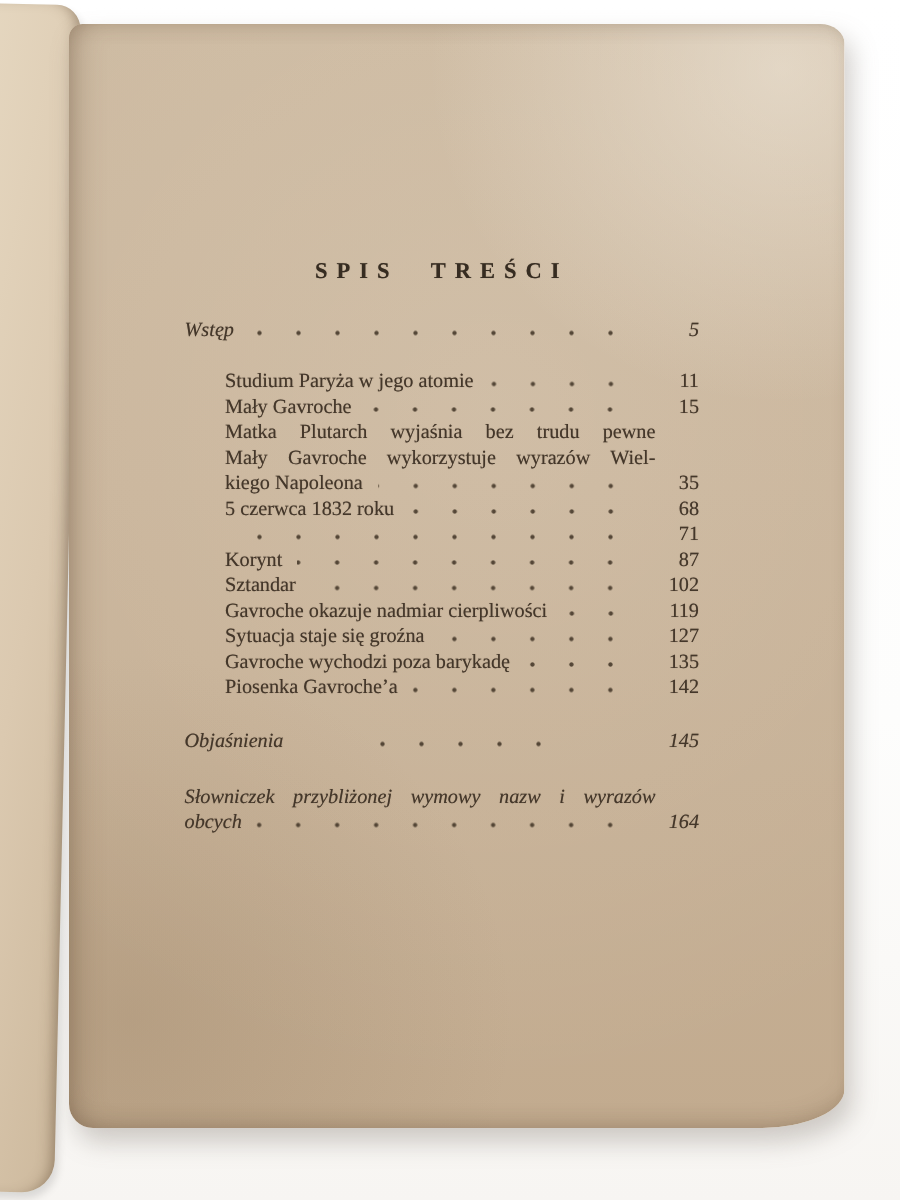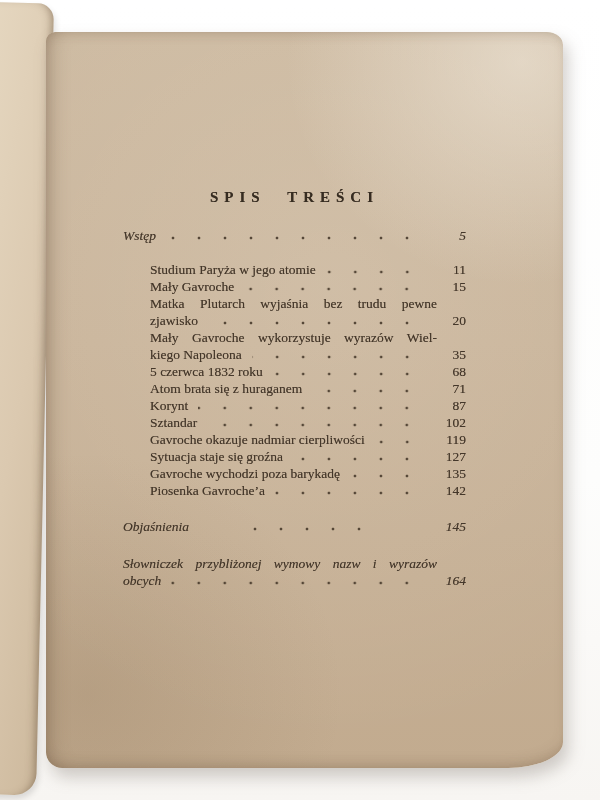--- a/index.html
+++ b/index.html
@@ -14,21 +14,21 @@
   .facing-strip{
     position:absolute;left:-16px;top:2px;width:70px;height:792px;
     background:linear-gradient(100deg,#e6d8c1 0%,#dbc9b0 55%,#cdb99d 100%);
     transform:rotate(1.3deg);transform-origin:top left;
     border-radius:6px 16px 22px 10px;
     box-shadow:inset -7px 0 9px -5px rgba(93,72,50,.5), 2px 4px 6px rgba(0,0,0,.12);
   }
 
   
   .page{
-    position:absolute;left:46px;top:32px;width:517px;height:736px;
+    position:absolute;left:46px;top:16px;width:517px;height:736px;
     background:
       radial-gradient(120% 80% at 92% 4%, rgba(243,236,224,.55), rgba(243,236,224,0) 38%),
       radial-gradient(140% 100% at 55% 35%, rgba(255,252,245,.12), rgba(0,0,0,0) 62%),
       radial-gradient(90% 60% at 8% 90%, rgba(120,95,66,.18), rgba(0,0,0,0) 55%),
       linear-gradient(180deg,#cdbaa1 0%,#c9b49a 42%,#c2ab8f 100%);
     border-radius:9px 16px 56px 16px / 9px 13px 26px 16px;
     box-shadow:
       inset 12px 0 20px -9px rgba(96,74,52,.38),
       inset 0 -8px 16px -9px rgba(96,74,52,.34),
       inset 0 8px 14px -10px rgba(96,74,52,.25),
@@ -87,43 +87,37 @@
 
       <div class="row ind">
         <span class="t">Mały Gavroche</span>
         <span class="dots"></span>
         <span class="pg">15</span>
       </div>
 
       <div class="row ind">
         <span class="just">Matka Plutarch wyjaśnia bez trudu pewne</span>
       </div>
-      <div class="row ind">
-        <span class="t">zjawisko</span>
-        <span class="dots"></span>
-        <span class="pg">20</span>
-      </div>
 
       <div class="row ind">
         <span class="just">Mały Gavroche wykorzystuje wyrazów Wiel-</span>
       </div>
       <div class="row ind">
         <span class="t">kiego Napoleona</span>
         <span class="dots"></span>
         <span class="pg">35</span>
       </div>
 
       <div class="row ind">
         <span class="t">5 czerwca 1832 roku</span>
         <span class="dots"></span>
         <span class="pg">68</span>
       </div>
 
       <div class="row ind">
-        <span class="t">Atom brata się z huraganem</span>
         <span class="dots"></span>
         <span class="pg">71</span>
       </div>
 
       <div class="row ind">
         <span class="t">Korynt</span>
         <span class="dots"></span>
         <span class="pg">87</span>
       </div>
 

